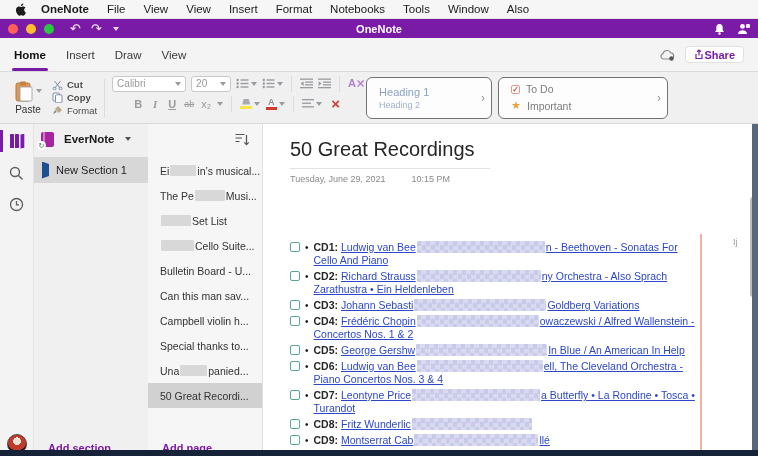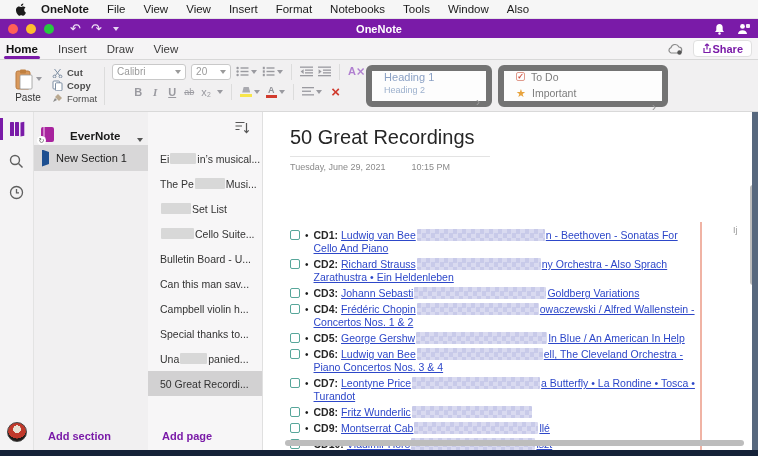--- a/index.html
+++ b/index.html
@@ -20,22 +20,22 @@
   .tl { width:10px; height:10px; border-radius:50%; margin-right:8px; }
   .tl.red{background:#ff5f57;} .tl.yel{background:#febc2e;} .tl.grn{background:#28c840;}
   .histbtn { color:#f2e6f8; font-size:13px; line-height:13px; margin:0 5px; }
   .mini-caret { width:0;height:0;border-left:3px solid transparent;border-right:3px solid transparent;
     border-top:4px solid #e7d5f2; margin-left:6px; }
   .tb-title { position:absolute; left:0; right:0; text-align:center; color:#fff;
     font-size:11px; font-weight:bold; pointer-events:none; }
   .tb-right { margin-left:auto; display:flex; align-items:center; gap:12px; z-index:1; }
 
   
-  .tabrow { height:22px; background:#f5f4f5; border-bottom:1px solid #d8d8d8;
-    display:flex; align-items:center; padding:0 6px; }
+  .tabrow { height:34px; background:#f5f4f5; border-bottom:1px solid #d8d8d8;
+    display:flex; align-items:center; padding:0 14px; }
   .rtab { font-size:11.5px; color:#3a3a3a; margin-right:20px; position:relative;
     height:100%; display:flex; align-items:center; }
   .rtab.active { font-weight:bold; color:#111; }
   .rtab.active::after { content:""; position:absolute; left:-2px; right:-2px; bottom:0;
     height:3px; background:#7a1ba8; border-radius:2px; }
   .tabrow-right { margin-left:auto; display:flex; align-items:center; gap:10px; }
   .share-btn { background:#fff; border:1px solid #e0e0e0; border-radius:4px; height:17px;
     display:flex; align-items:center; padding:0 8px; font-size:11px;
     font-weight:bold; color:#7a1ba8; }
 
@@ -58,22 +58,22 @@
     border-top:4px solid #9a9aa0; display:inline-block; }
   .btnpair { display:flex; align-items:center; gap:2px; }
   .fmt-letter { font-size:11px; font-weight:bold; color:#9a9aa0; width:12px; text-align:center; }
   .hl-ic { display:flex; flex-direction:column; width:12px; gap:1px; align-items:center;}
   .hl-nib { width:8px; height:6px; background:#a9a9af; clip-path:polygon(20% 0,80% 0,100% 100%,0 100%); }
   .hl-bar { width:12px; height:3px; }
   .fc-ic { display:flex; flex-direction:column; align-items:center; width:12px; }
   .fc-a { font-size:9px; font-weight:bold; color:#8f8f95; line-height:8px; }
   .fc-bar { width:11px; height:3px; background:#d23b2e; margin-top:1px; }
   .redx { color:#d03b2f; font-size:15px; font-weight:bold; line-height:14px; margin-left:4px; }
-  .stylecard { background:#fdfdfd; border:6px solid #737373; border-radius:6px; height:42px;
-    display:flex; padding:0 6px 0 12px; margin-left:6px;flex-direction:column; }
+  .stylecard { background:#fdfdfd; border:1px solid #737373; border-radius:6px; height:42px;
+    display:flex; align-items:center; padding:0 6px 0 12px; margin-left:6px; }
   .stylecol { display:flex; flex-direction:column; justify-content:center; gap:2px; }
   .h1t { font-size:11px; color:#8aa0c4; }
   .h2t { font-size:9px; color:#9db1cd; }
   .chev { color:#9a9a9a; font-size:12px; margin-left:auto; padding-left:14px; }
   .tagcard { width:170px; }
   .tagrow { display:flex; align-items:center; gap:6px; font-size:10.5px; color:#7c7c7c; }
   .todo-box { width:9px; height:9px; border:1.5px solid #e09a8c; border-radius:2px;
     color:#cf4b3c; font-size:8px; line-height:8px; text-align:center; font-weight:bold; }
   .star { color:#e8a33d; font-size:11px; }
 
@@ -81,21 +81,21 @@
   .main { position:relative; display:flex; height:338px; }
   .rail { width:34px; background:#f4f3f4; border-right:1px solid #e3e3e3;
     display:flex; flex-direction:column; align-items:center; padding-top:8px; position:relative; }
   .rail-ind { position:absolute; left:0; top:6px; width:3px; height:22px; background:#7a1ba8; }
   .rail-ic { margin-bottom:16px; }
   .avatar { position:absolute; bottom:8px; width:20px; height:20px; border-radius:50%;
     background:radial-gradient(circle at 50% 35%, #e8e2d5 0 26%, #c0392b 27% 62%, #201a18 63%);
     border:1px solid #444; }
 
   .sections { width:114px; background:#f1f0f1; display:flex; flex-direction:column; }
-  .nb-header { height:30px; display:flex; align-items:flex-end; padding-left:7px; gap:16px; }
+  .nb-header { height:30px; display:flex; align-items:center; padding-left:7px; gap:10px; }
   .nb-icon { position:relative; width:13px; height:15px; background:#a8239e; border-radius:2px; }
   .nb-icon::before { content:""; position:absolute; left:2px; top:0; bottom:0; width:1.5px; background:#d07cc9; }
   .nb-badge { position:absolute; left:-4px; bottom:-3px; width:9px; height:9px; border-radius:50%;
     background:#fff; color:#555; font-size:7px; line-height:9px; text-align:center; }
   .nb-name { font-size:11.5px; font-weight:bold; color:#1a1a1a; }
   .sec-item { height:26px; display:flex; align-items:center; gap:7px; padding-left:8px;
     font-size:11px; color:#222; margin-top:3px; }
   .sec-item.sel { background:#d8d7d8; }
   .sec-glyph { width:7px; height:17px; background:#1d4f91;
     clip-path:polygon(0 0,100% 15%,100% 85%,0 100%); }

